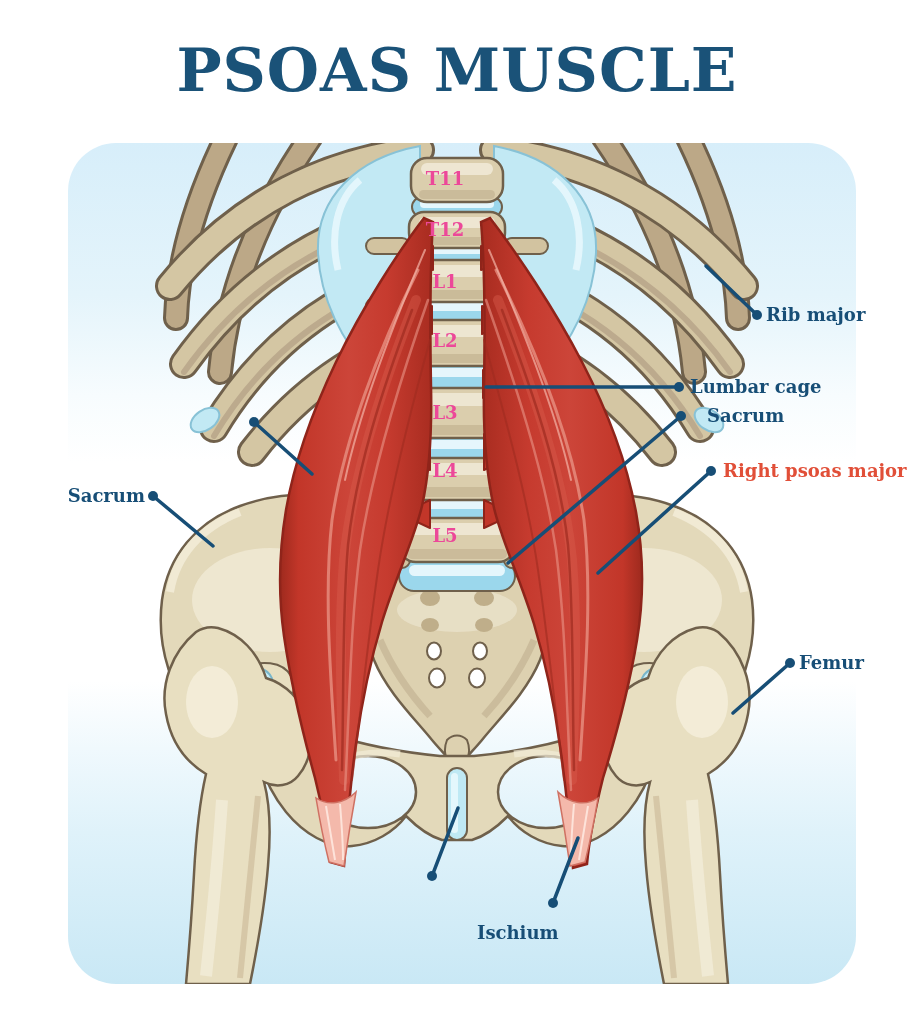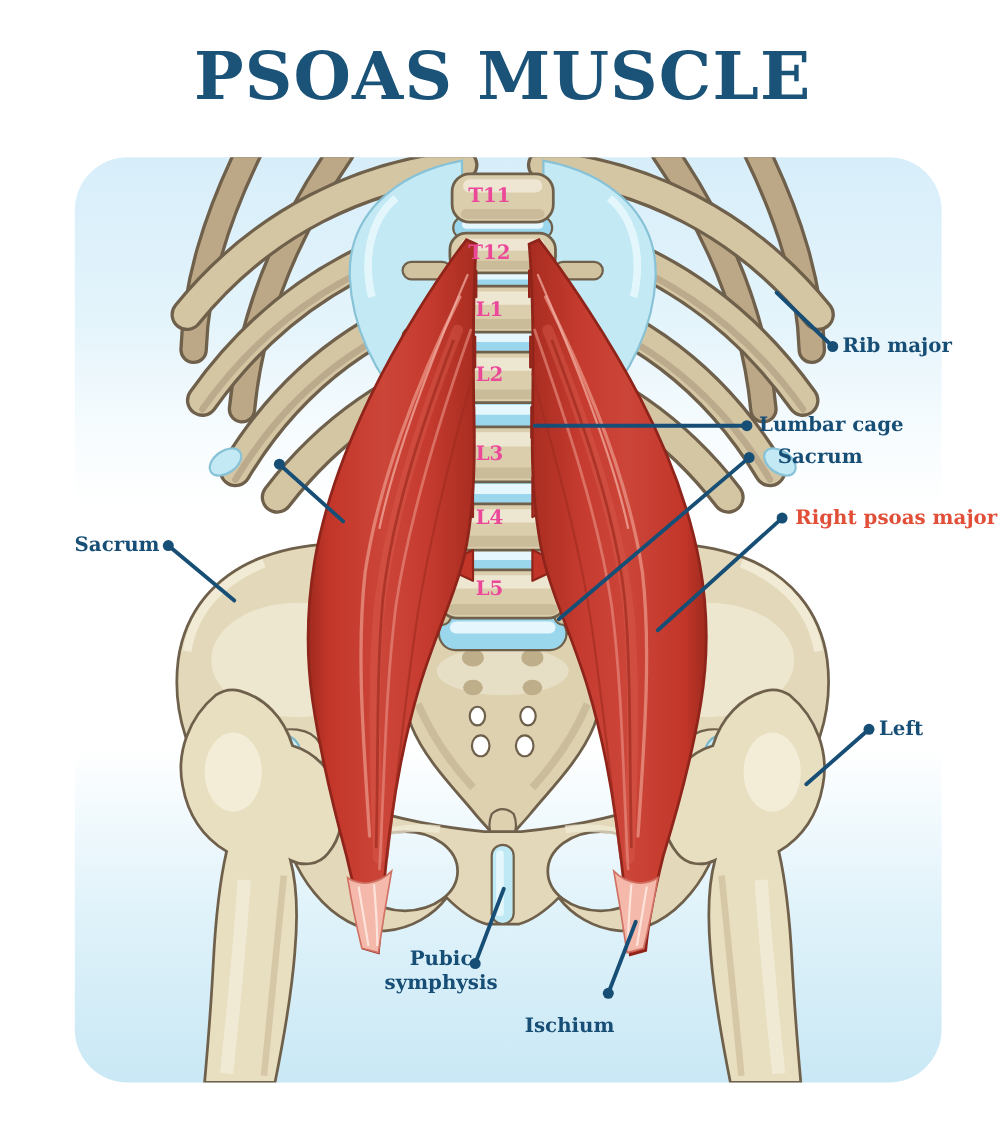--- a/index.html
+++ b/index.html
@@ -335,19 +335,15 @@
   <div class="vlabel" style="top:330px">L2</div>
   <div class="vlabel" style="top:402px">L3</div>
   <div class="vlabel" style="top:460px">L4</div>
   <div class="vlabel" style="top:525px">L5</div>
 
   <div class="lbl" style="left:766px;top:304px">Rib major</div>
   <div class="lbl" style="left:690px;top:376px">Lumbar cage</div>
   <div class="lbl" style="left:707px;top:405px">Sacrum</div>
   <div class="lbl red" style="left:723px;top:460px">Right psoas major</div>
   <div class="lbl ralign" style="right:769px;top:485px">Sacrum</div>
-  <div class="lbl" style="left:799px;top:652px">Left</div>
-  <div class="pubic">
-    <div>Pubic</div>
-    <div>symphysis</div>
-  </div>
+  <div class="lbl" style="left:799px;top:652px">Femur</div>
   <div class="lbl" style="left:477px;top:922px">Ischium</div>
 </div>
 
 </body></html>

